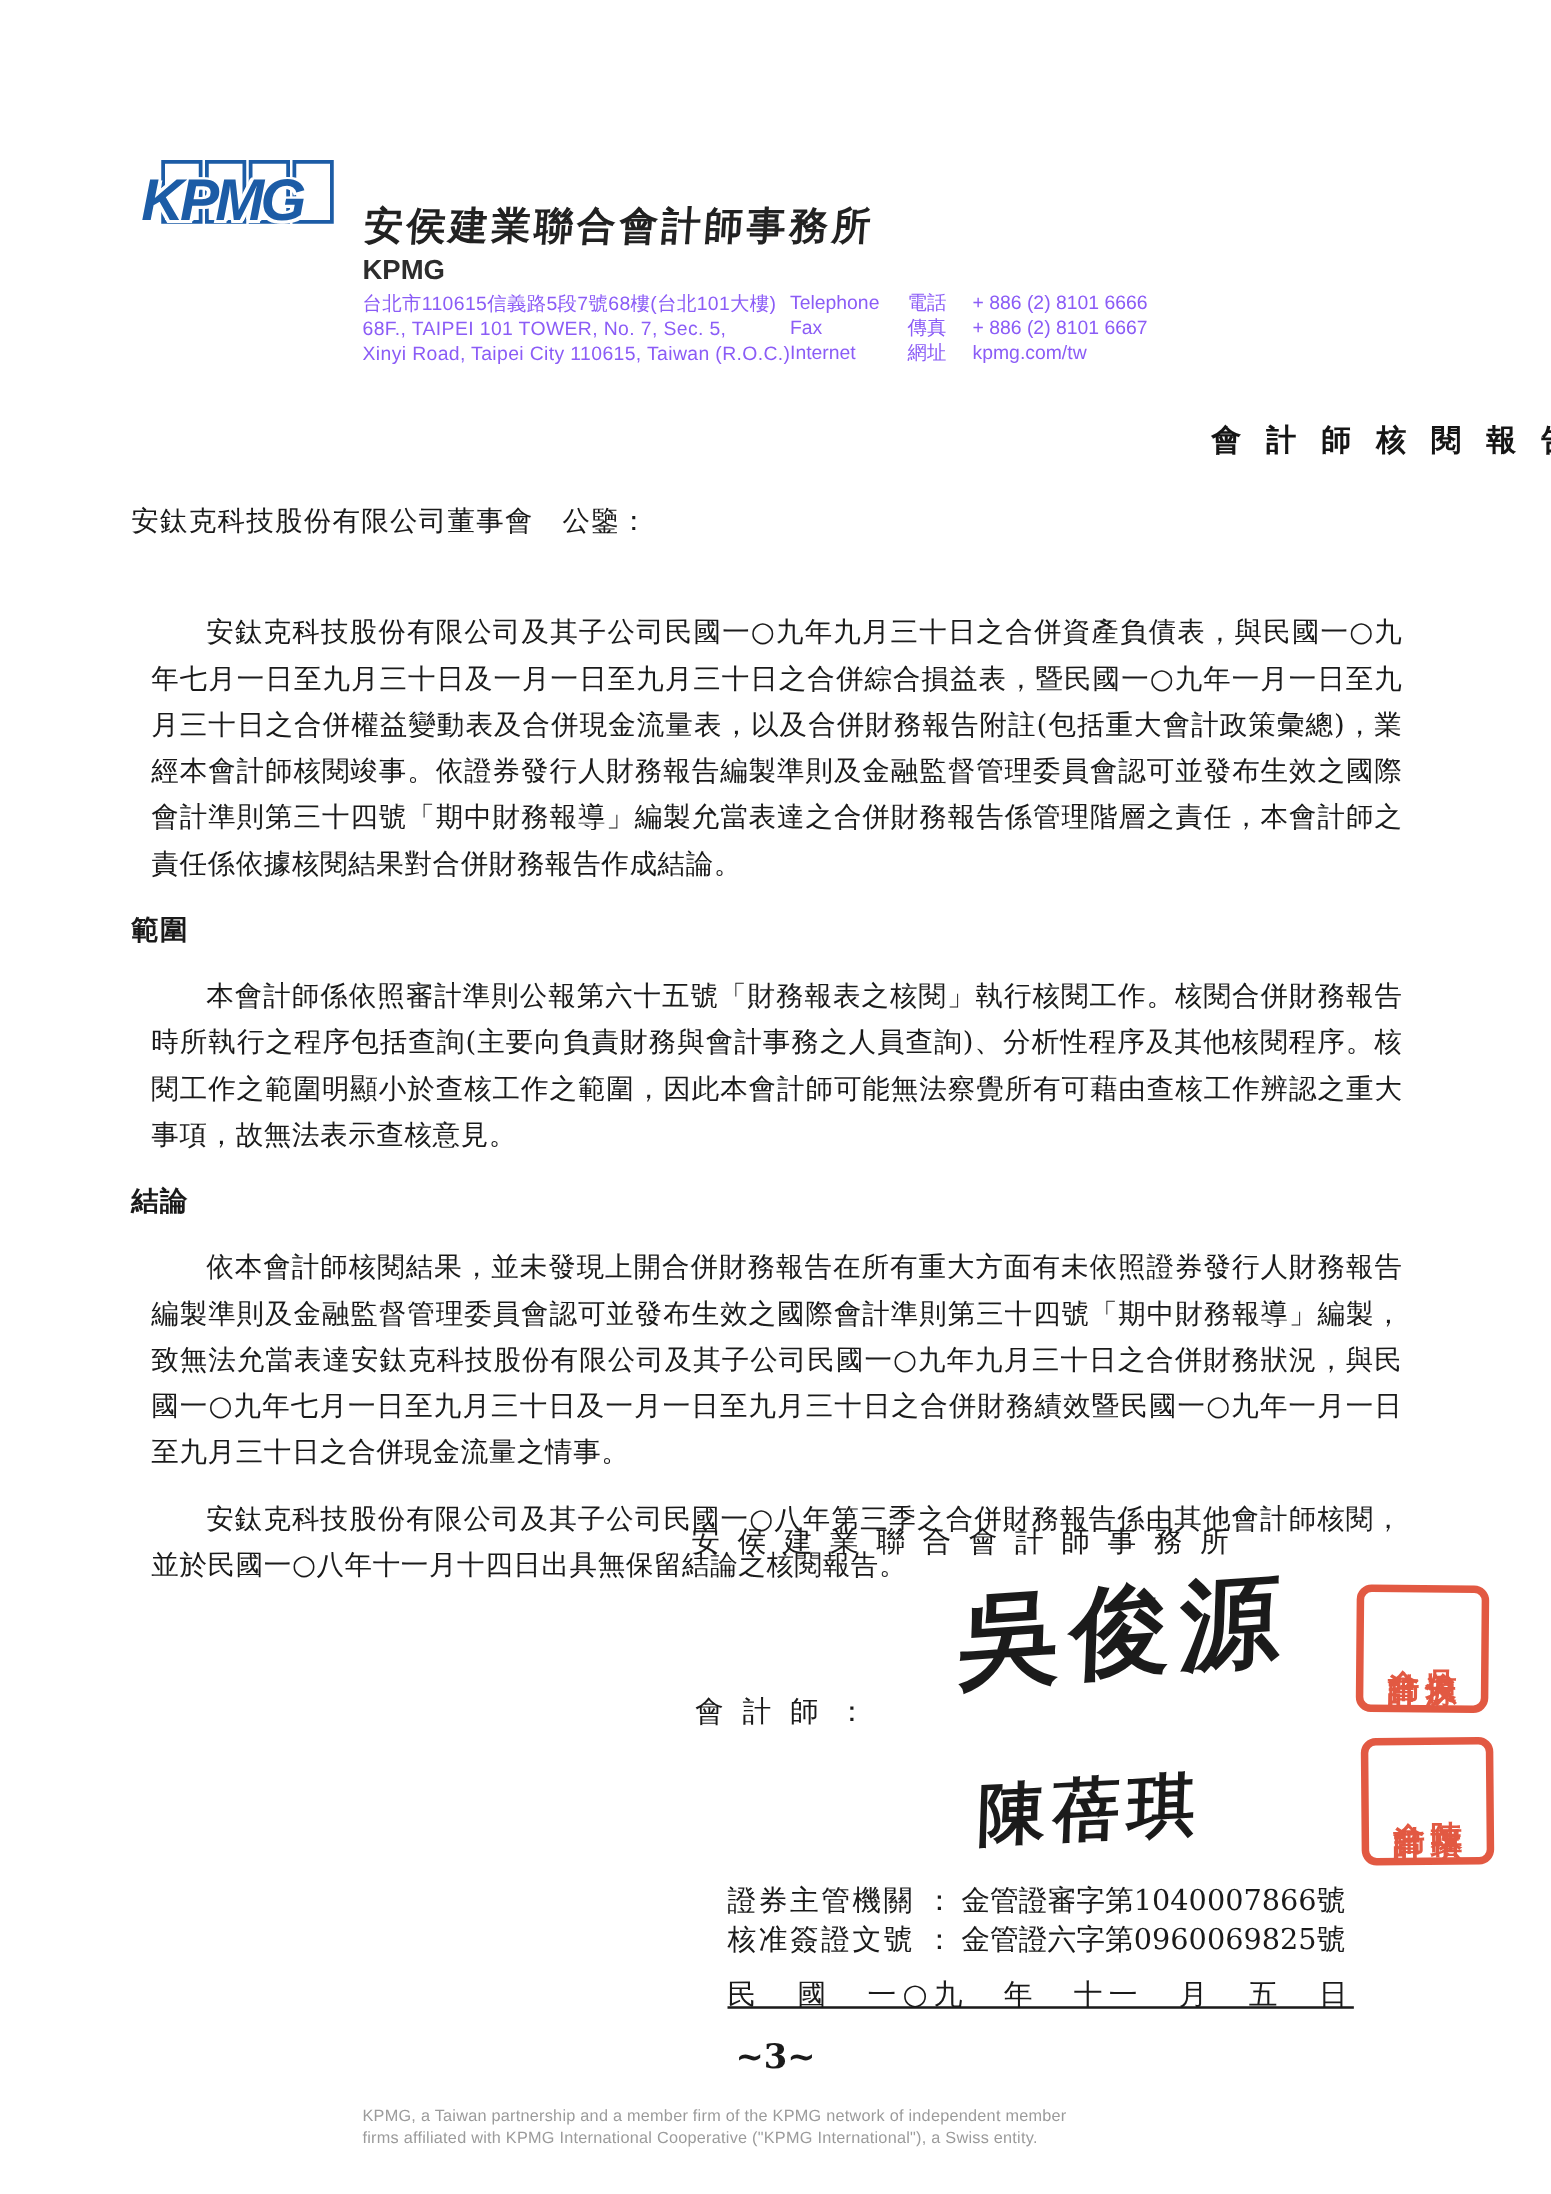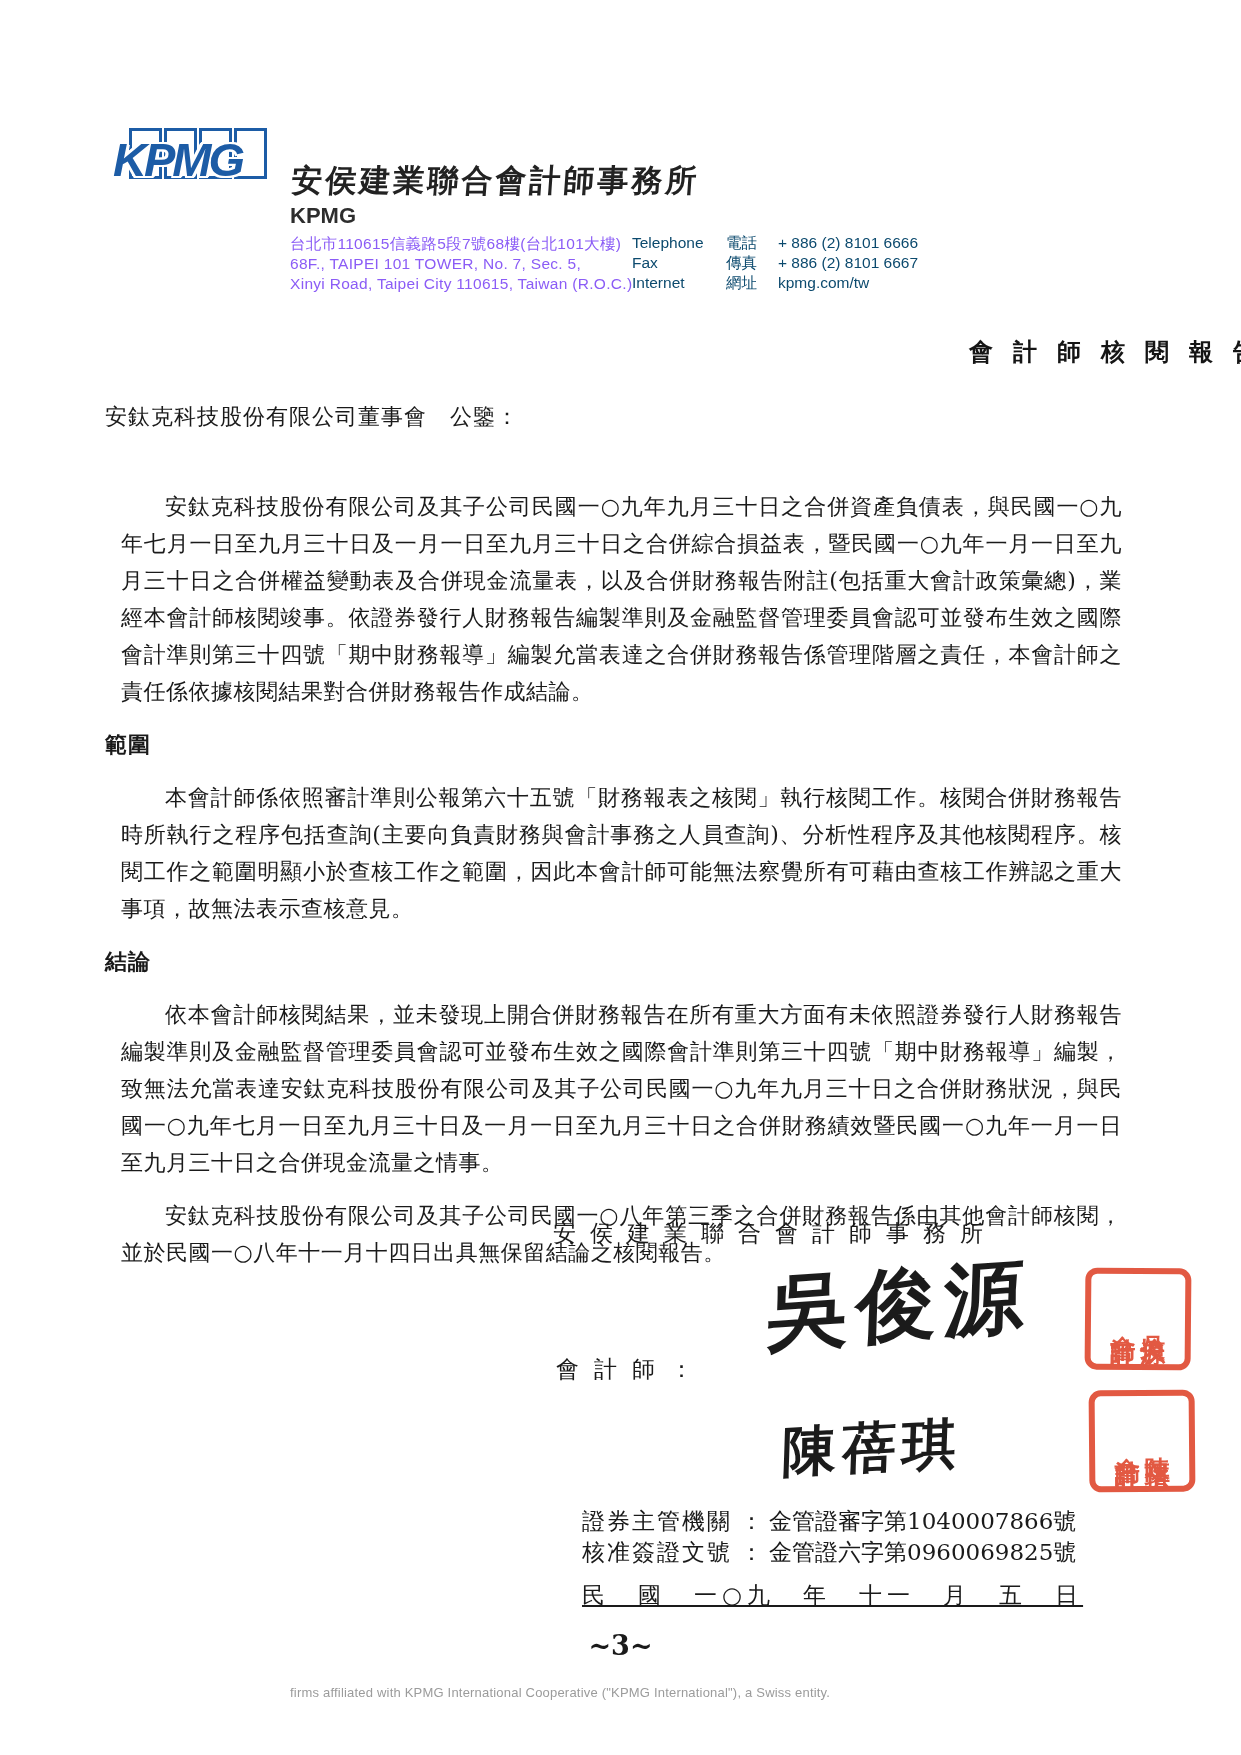--- a/index.html
+++ b/index.html
@@ -42,21 +42,21 @@
     font-family: "Liberation Sans", sans-serif; font-weight: bold;
     font-size: 22px; color: #2d2d2d; margin-top: 1px;
   }
   .firm-address {
     font-family: "Liberation Sans", sans-serif; font-size: 15.5px;
     color: #8b5cf6; line-height: 20px; margin-top: 5px; letter-spacing: 0.3px;
   }
   .contact-block {
     position: absolute; left: 632px; top: 233px;
     font-family: "Liberation Sans", sans-serif; font-size: 15.5px;
-    color: #0c4a6e; line-height: 20px;
+    color: #8b5cf6; line-height: 20px;
   }
   .contact-row { display: flex; }
   .contact-en { width: 94px; }
   .contact-zh { width: 52px; }
 
   
   .report-title {
     position: absolute; left: 0; top: 336px; width: 100%;
     text-align: right; font-size: 24px; font-weight: 600;
     letter-spacing: 20px; text-indent: 20px; color: #151515; padding-left: 36px;
@@ -198,16 +198,17 @@
       <span class="approval-colon">：</span>
       <span class="approval-value">金管證六字第0960069825號</span>
     </div>
   </div>
 
   <div class="date-line">民　國　一○九　年　十一　月　五　日</div>
 
   <div class="page-number">~3~</div>
 
   <div class="footer">
+    <div>KPMG, a Taiwan partnership and a member firm of the KPMG network of independent member</div>
     <div>firms affiliated with KPMG International Cooperative ("KPMG International"), a Swiss entity.</div>
   </div>
 
 </div>
 
 </body></html>

